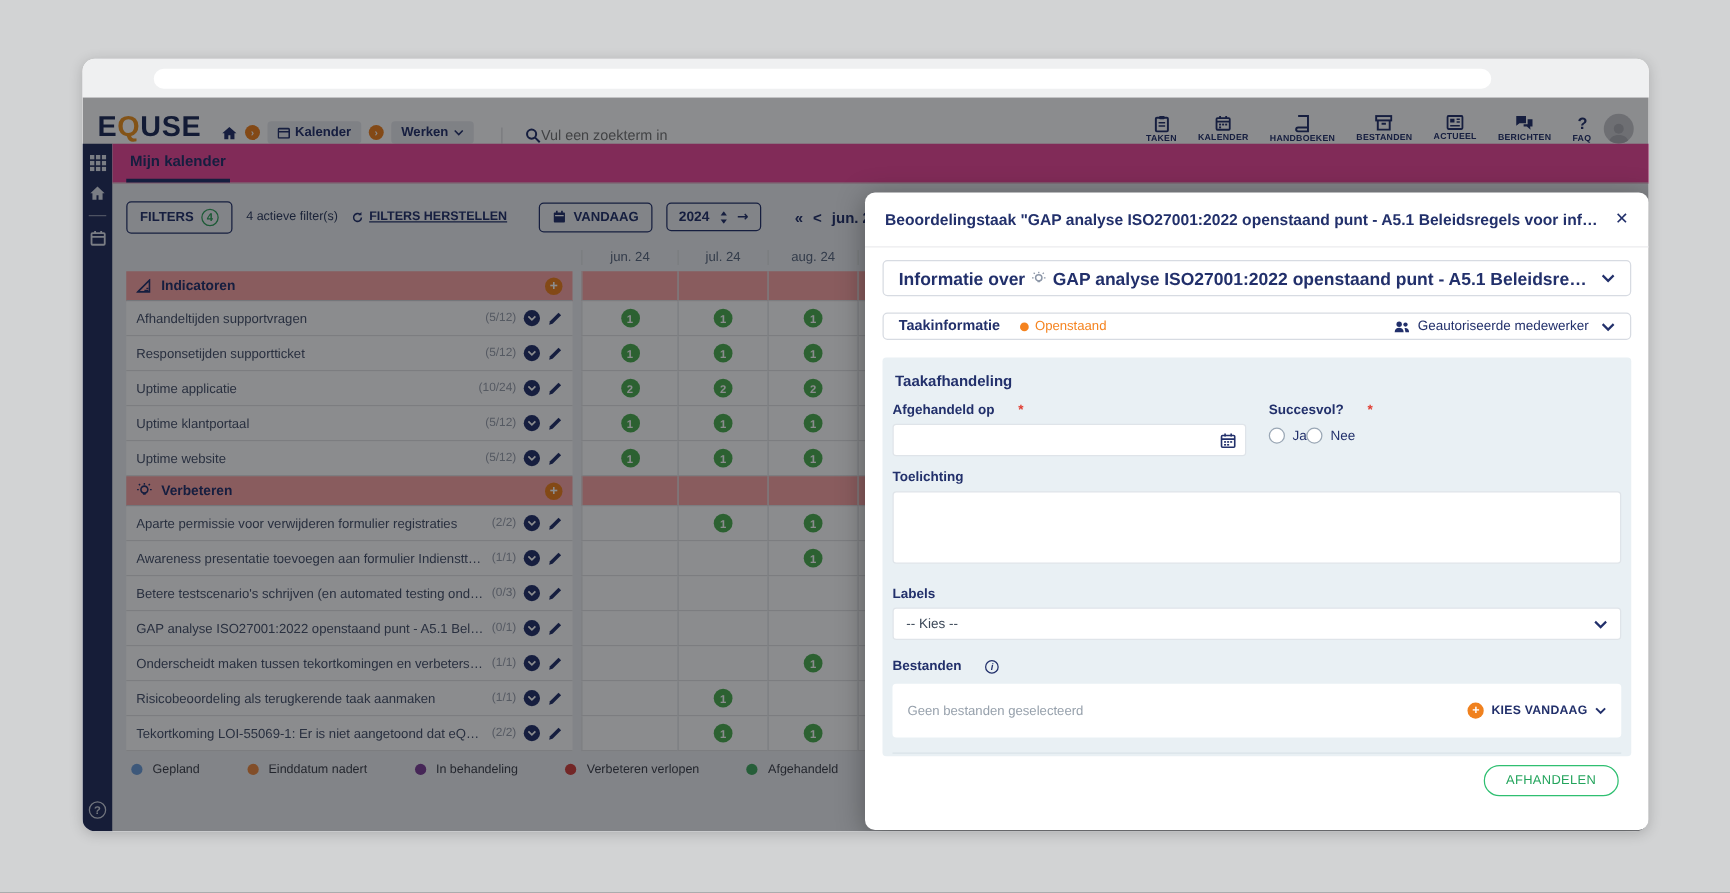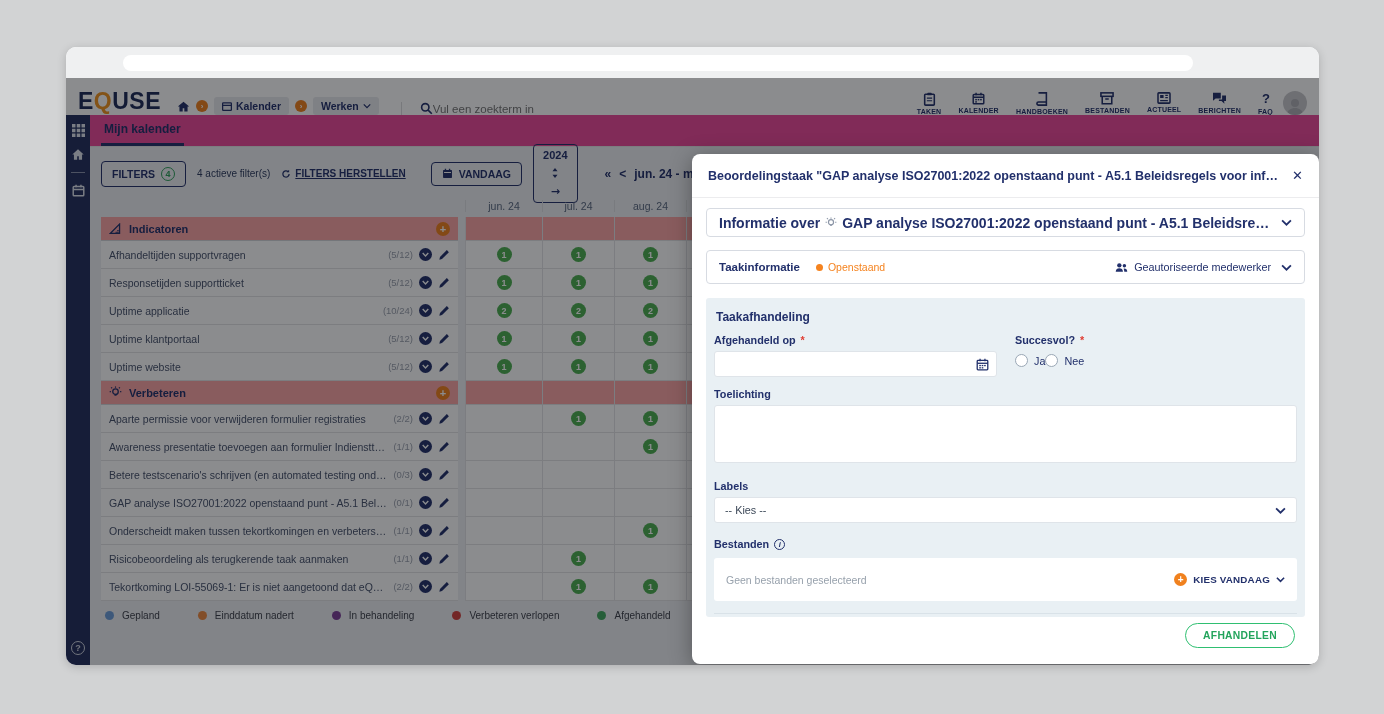--- a/index.html
+++ b/index.html
@@ -50,21 +50,21 @@
   .toolbar { display:flex; align-items:center; gap:11px; margin:13px 0 0 11px; height:27px; }
   .btn-outline { border:1.5px solid #22306b; border-radius:4px; background:transparent; color:#22306b;
                  font-weight:bold; font-size:10.5px; display:flex; align-items:center; gap:6px;
                  padding:5px 10px; cursor:pointer; font-family:"Liberation Sans",sans-serif; }
   .count-bubble { width:14px; height:14px; border:1.5px solid #2fa05a; color:#2fa05a; border-radius:50%;
                   font-size:9px; display:flex; align-items:center; justify-content:center; }
   .muted { font-size:10px; color:#2c3a5e; }
   .link { font-size:10px; color:#22306b; font-weight:bold; text-decoration:underline; display:flex;
           align-items:center; gap:4px; cursor:pointer; }
   .year-box { border:1.5px solid #22306b; border-radius:4px; color:#22306b; font-weight:bold; font-size:11px;
-              display:flex; align-items:center; gap:7px; padding:4px 9px; cursor:pointer;flex-direction:column; }
+              display:flex; align-items:center; gap:7px; padding:4px 9px; cursor:pointer; }
   .pager { display:flex; align-items:center; gap:8px; color:#22306b; font-weight:bold; font-size:12px; margin-left:16px; }
   .pager span { cursor:pointer; }
 
   
   .cal { margin:8px 0 0 11px; }
   .months-row { display:flex; height:22px; align-items:center; }
   .name-spacer { width:357px; margin-right:7px; }
   .mcell { width:72px; text-align:center; font-size:10.5px; color:#5a6880; border-left:1px solid #dddfe2; }
   .mcell:first-of-type { width:77px; }
   .sec-row, .task-row { display:flex; height:24px; }
@@ -96,30 +96,30 @@
            border-radius:8px; box-shadow:0 4px 22px rgba(0,0,0,.35); display:flex; flex-direction:column; }
   .modal-head { height:44px; display:flex; align-items:center; padding:0 16px; border-bottom:1px solid #ececee; }
   .modal-title { font-size:12.5px; font-weight:bold; color:#22306b; white-space:nowrap; overflow:hidden;
                  text-overflow:ellipsis; flex:1; }
   .modal-close { margin-left:14px; color:#22306b; font-weight:bold; font-size:13px; cursor:pointer;
                  font-family:"DejaVu Sans","Liberation Sans",sans-serif; }
   .modal-body { padding:10px 14px 0 14px; }
   .acc { border:1px solid #d7dbe2; border-radius:4px; display:flex; align-items:center; padding:0 12px;
          cursor:pointer; }
   .acc-info { height:29px; gap:5px; font-size:14px; font-weight:bold; color:#22306b; }
-  .acc-task { height:34px; margin-top:13px;justify-content:space-between; }
+  .acc-task { height:22px; margin-top:13px;justify-content:space-between; }
   .acc-task .t { font-size:11.5px; font-weight:bold; color:#22306b; }
   .status { display:flex; align-items:center; gap:5px; margin-left:16px; }
   .status .sdot { width:7px; height:7px; border-radius:50%; background:#f5831f; }
   .status .stxt { font-size:10.5px; color:#f5831f; }
   .acc-right { margin-left:auto; display:flex; align-items:center; gap:6px; color:#22306b; font-size:10.8px; }
   .chev { margin-left:auto; }
   .panel { background:#e9f0f4; border-radius:3px; margin-top:14px; padding:10px 8px 0 8px; height:319px; }
   .panel h3 { font-size:12px; color:#22306b; margin:2px 0 10px 2px; }
-  .flabel { font-size:10.8px; font-weight:bold; color:#22306b; margin-bottom:5px; display:flex; align-items:center; gap:5px;}
+  .flabel { font-size:10.8px; font-weight:bold; color:#22306b; margin-bottom:5px; display:flex; align-items:center; gap:19px;}
   .req { color:#e03c31; }
   .field-row { display:flex; }
   .date-wrap { width:283px; }
   .date-input { height:26px; background:#fff; border:1px solid #dfe4e9; border-radius:3px; display:flex;
                 align-items:center; justify-content:flex-end; padding:0 7px; cursor:text; }
   .succ { margin-left:18px; }
   .radios { display:flex; gap:0; margin-top:8px; }
   .radio { display:flex; align-items:center; gap:6px; font-size:10.8px; color:#22306b; cursor:pointer; }
   .radio .rc { width:13px; height:13px; border:1px solid #9aa7b5; border-radius:50%; background:#fff; }
   .ta-label { margin-top:11px; }
@@ -133,21 +133,21 @@
                  color:#22306b; display:flex; align-items:center; justify-content:center; font-style:italic;
                  font-weight:bold; }
   .filebox { height:43px; background:#fff; border-radius:3px; display:flex; align-items:center; padding:0 12px; }
   .file-empty { font-size:10.5px; color:#97a1ac; }
   .file-actions { margin-left:auto; display:flex; align-items:center; gap:6px; cursor:pointer; }
   .file-plus { width:13px; height:13px; border-radius:50%; background:#f0811e; color:#fff; font-size:10px;
                font-weight:bold; display:flex; align-items:center; justify-content:center; }
   .file-choose { font-size:9.8px; font-weight:bold; color:#22306b; letter-spacing:.2px; }
   .panel-foot { margin-top:12px; border-top:1px solid #d9e2e8; padding:9px 2px 0 0; display:flex;
                 justify-content:flex-end; }
-  .btn-green { border:1.5px solid #2fbf71; color:#23a45c; background:transparent; font-weight:bold;
+  .btn-green { border:1.5px solid #2fbf71; color:#23a45c; background:transparent; font-weight:normal;
                font-size:10.3px; padding:6px 17px; border-radius:15px; cursor:pointer; letter-spacing:.3px;
                font-family:"Liberation Sans",sans-serif; }
   svg { display:block; }
 </style>
 </head>
 <body>
 
 <div class="window">
   <div class="chrome">
     <div class="address-pill"></div>

